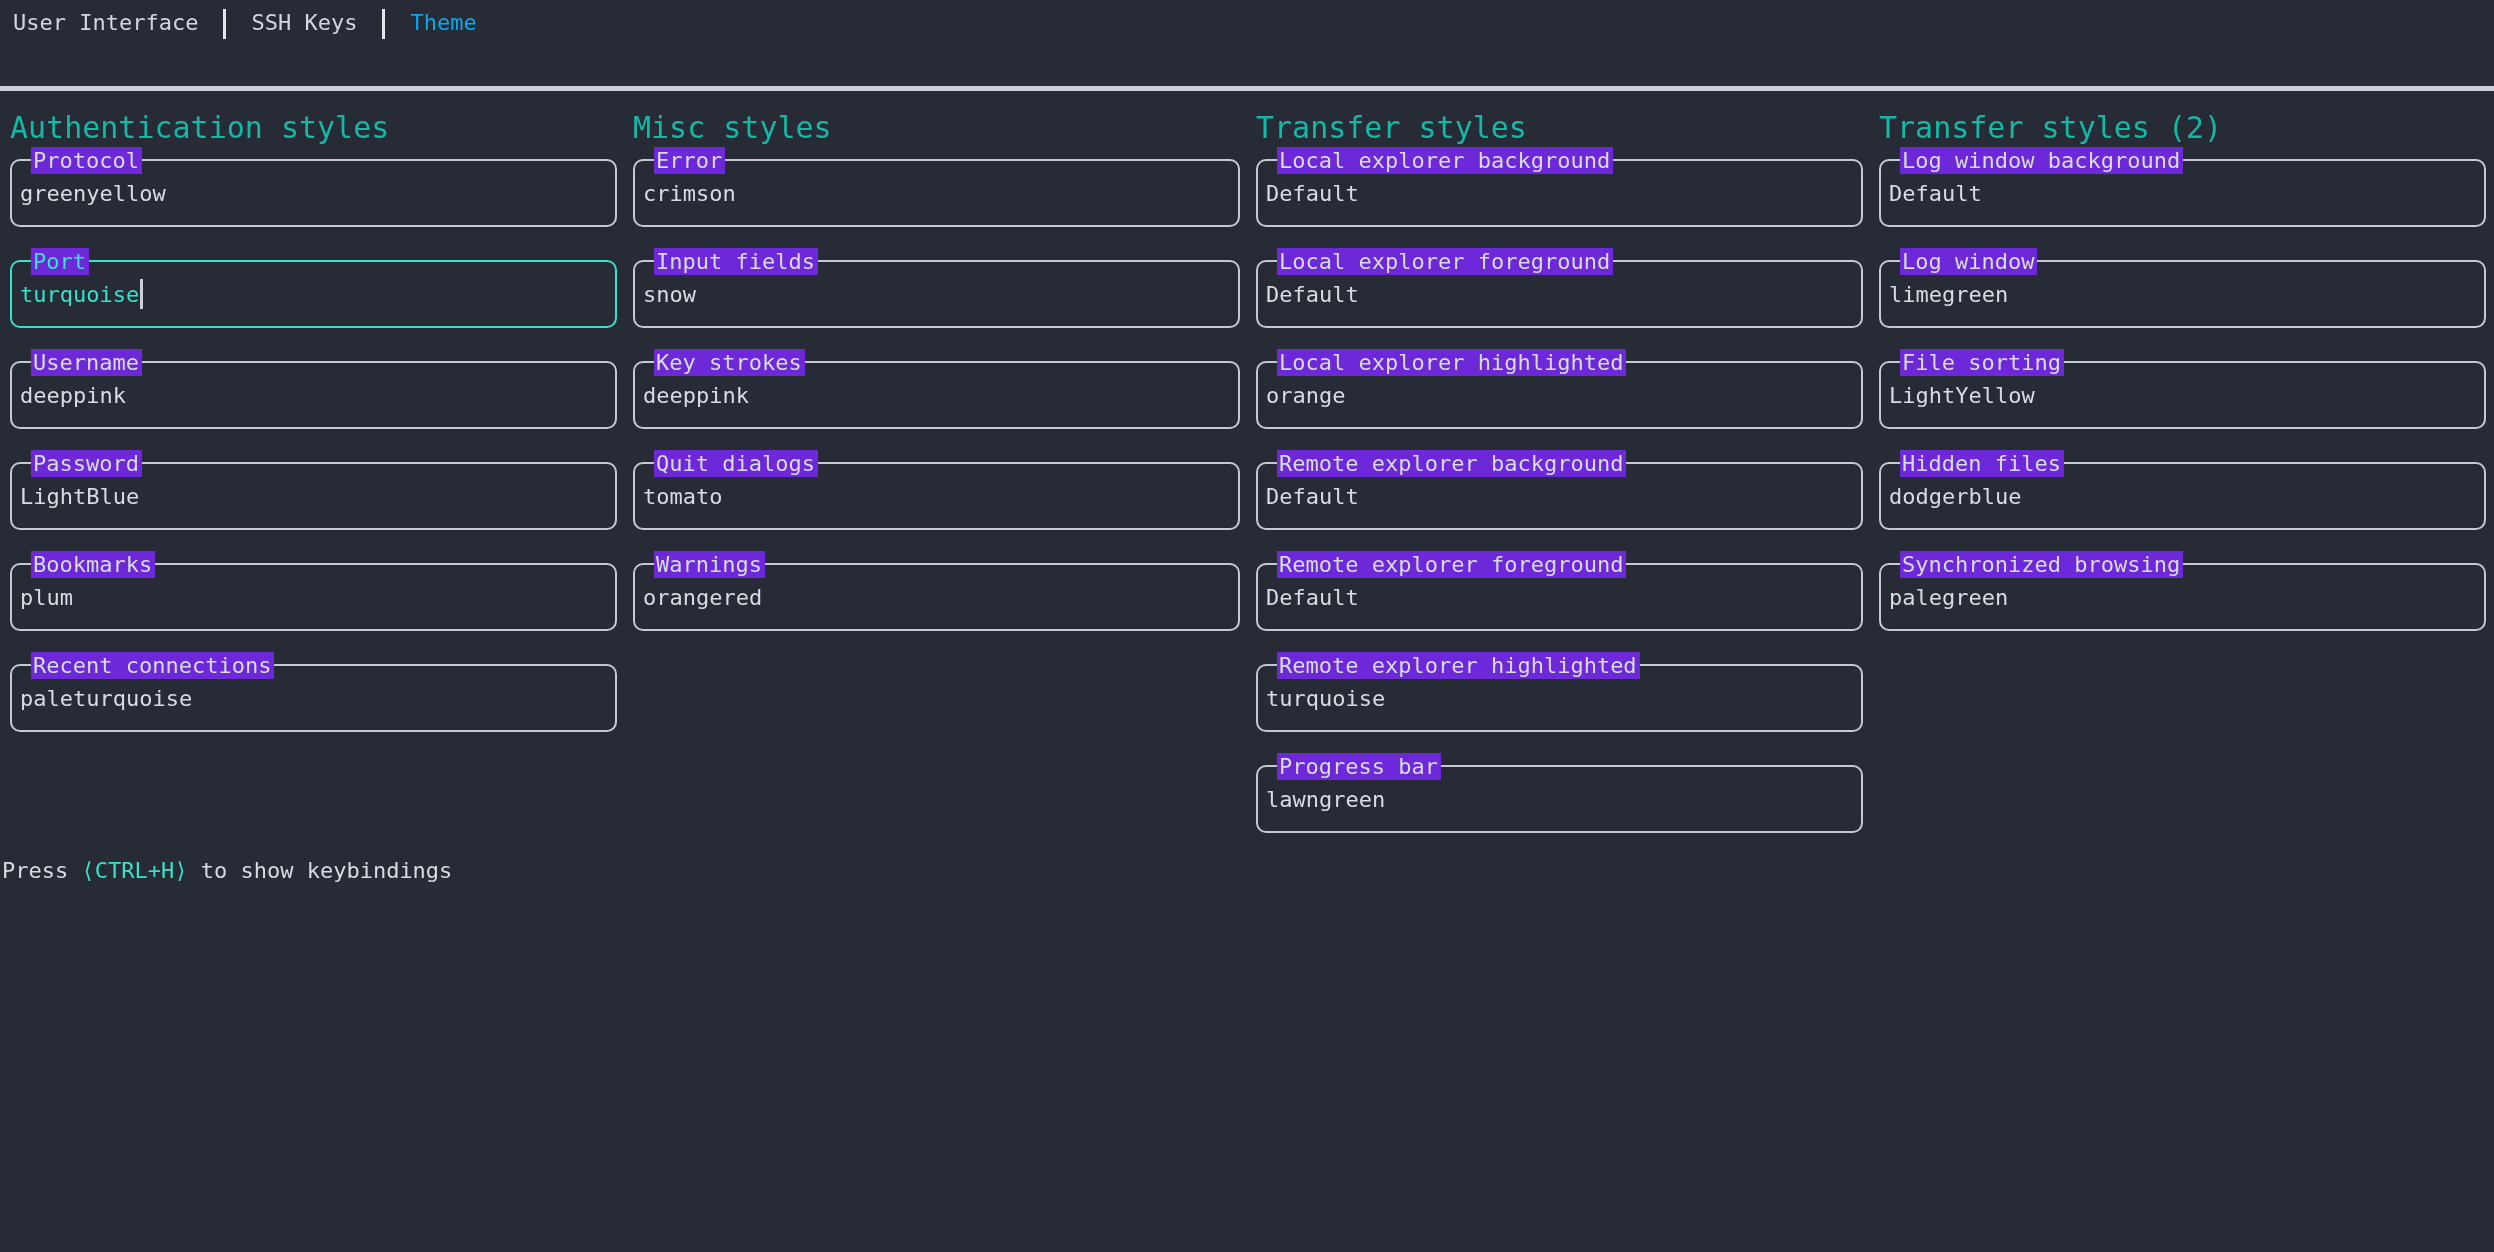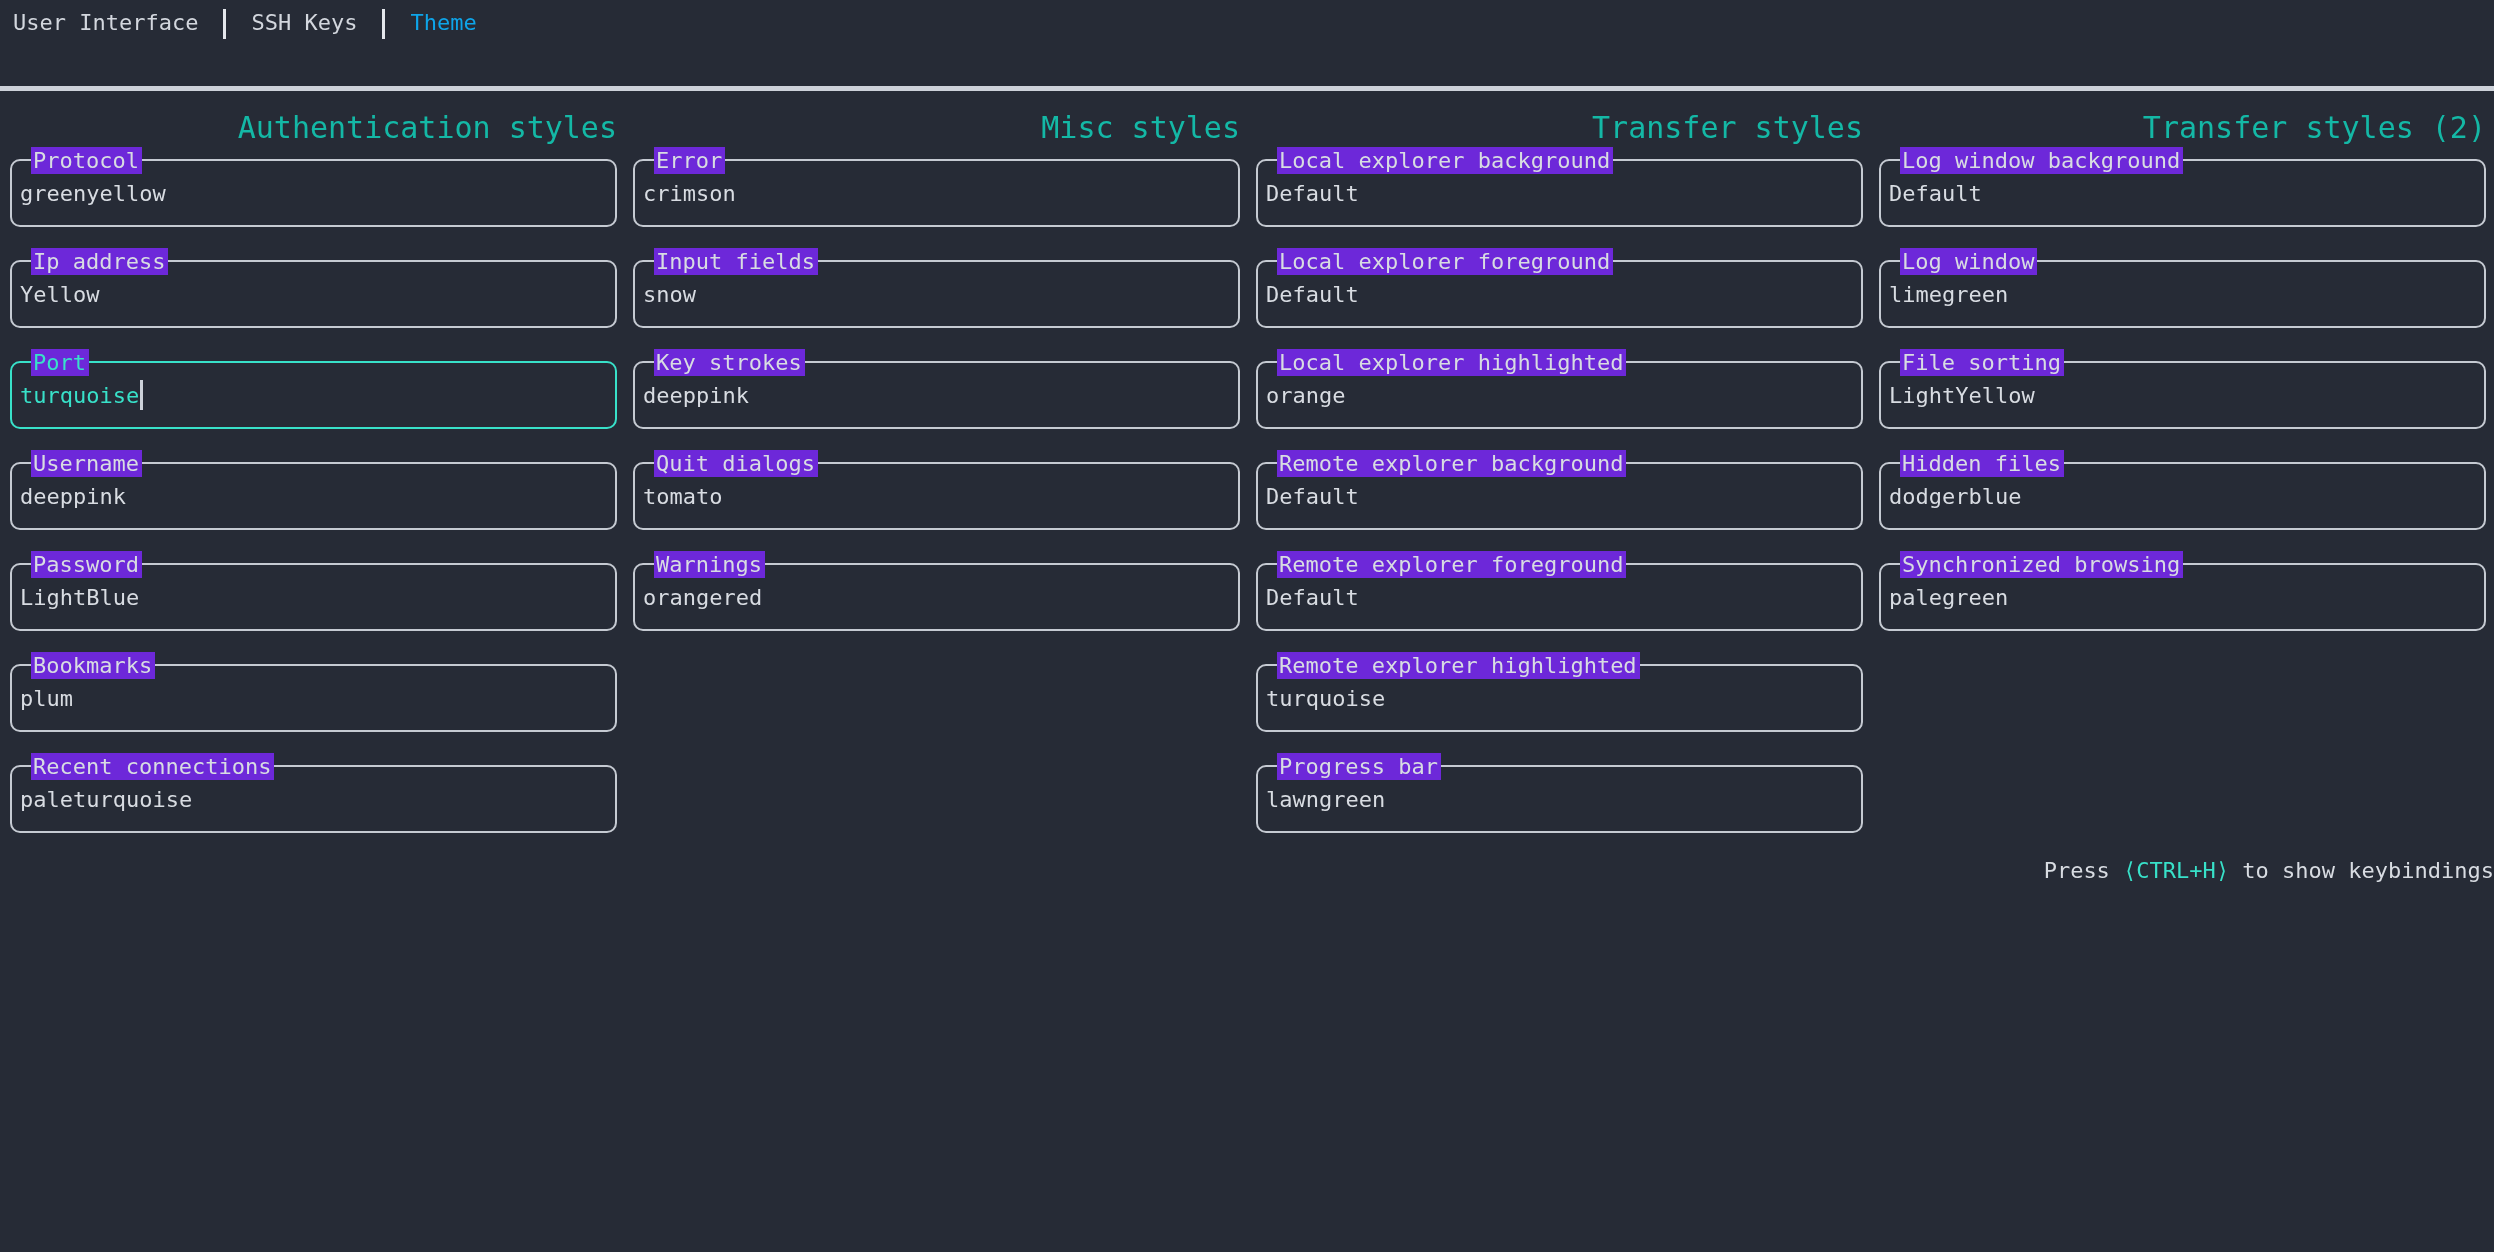--- a/index.html
+++ b/index.html
@@ -6,21 +6,20 @@
   html,body{margin:0;padding:0;background:#1d212b;}
   .screen{
     position:relative;
     width:2494px;height:1252px;
     background:#262b36;
     color:#d8dce2;
     font-family:"DejaVu Sans Mono","Liberation Mono",monospace;
     font-size:22px;
     overflow:hidden;
     box-sizing:border-box;
-    text-align:right;
   }
   
   .tabbar{
     display:flex;
     align-items:flex-start;
     height:86px;
     padding:9px 0 0 13px;
     box-sizing:border-box;
   }
   .tab{line-height:28px;color:#d3d7de;cursor:default;}
@@ -102,24 +101,20 @@
 
   <div class="content">
 
     <div class="col">
       <h2 class="col-title">Authentication styles</h2>
 
       <div class="field">
         <span class="flabel">Protocol</span>
         <span class="fvalue">greenyellow</span>
       </div>
-      <div class="field">
-        <span class="flabel">Ip address</span>
-        <span class="fvalue">Yellow</span>
-      </div>
       <div class="field focused">
         <span class="flabel">Port</span>
         <span class="fvalue">turquoise</span>
         <span class="cursor"></span>
       </div>
       <div class="field">
         <span class="flabel">Username</span>
         <span class="fvalue">deeppink</span>
       </div>
       <div class="field">

